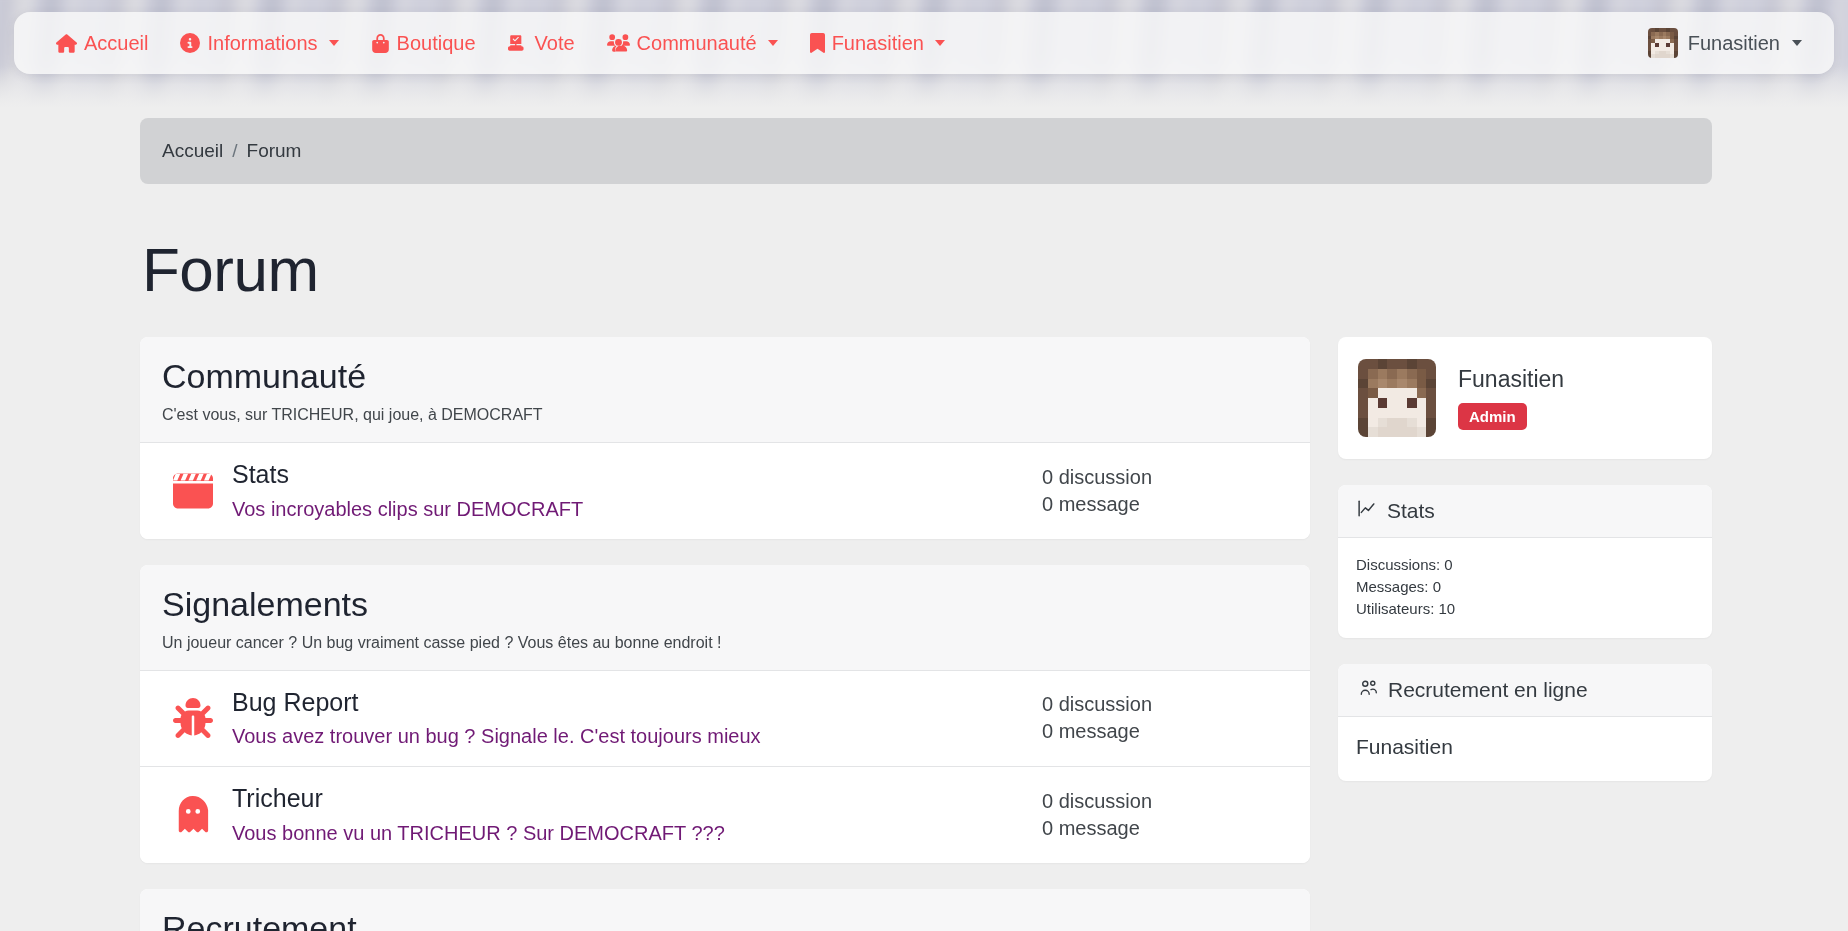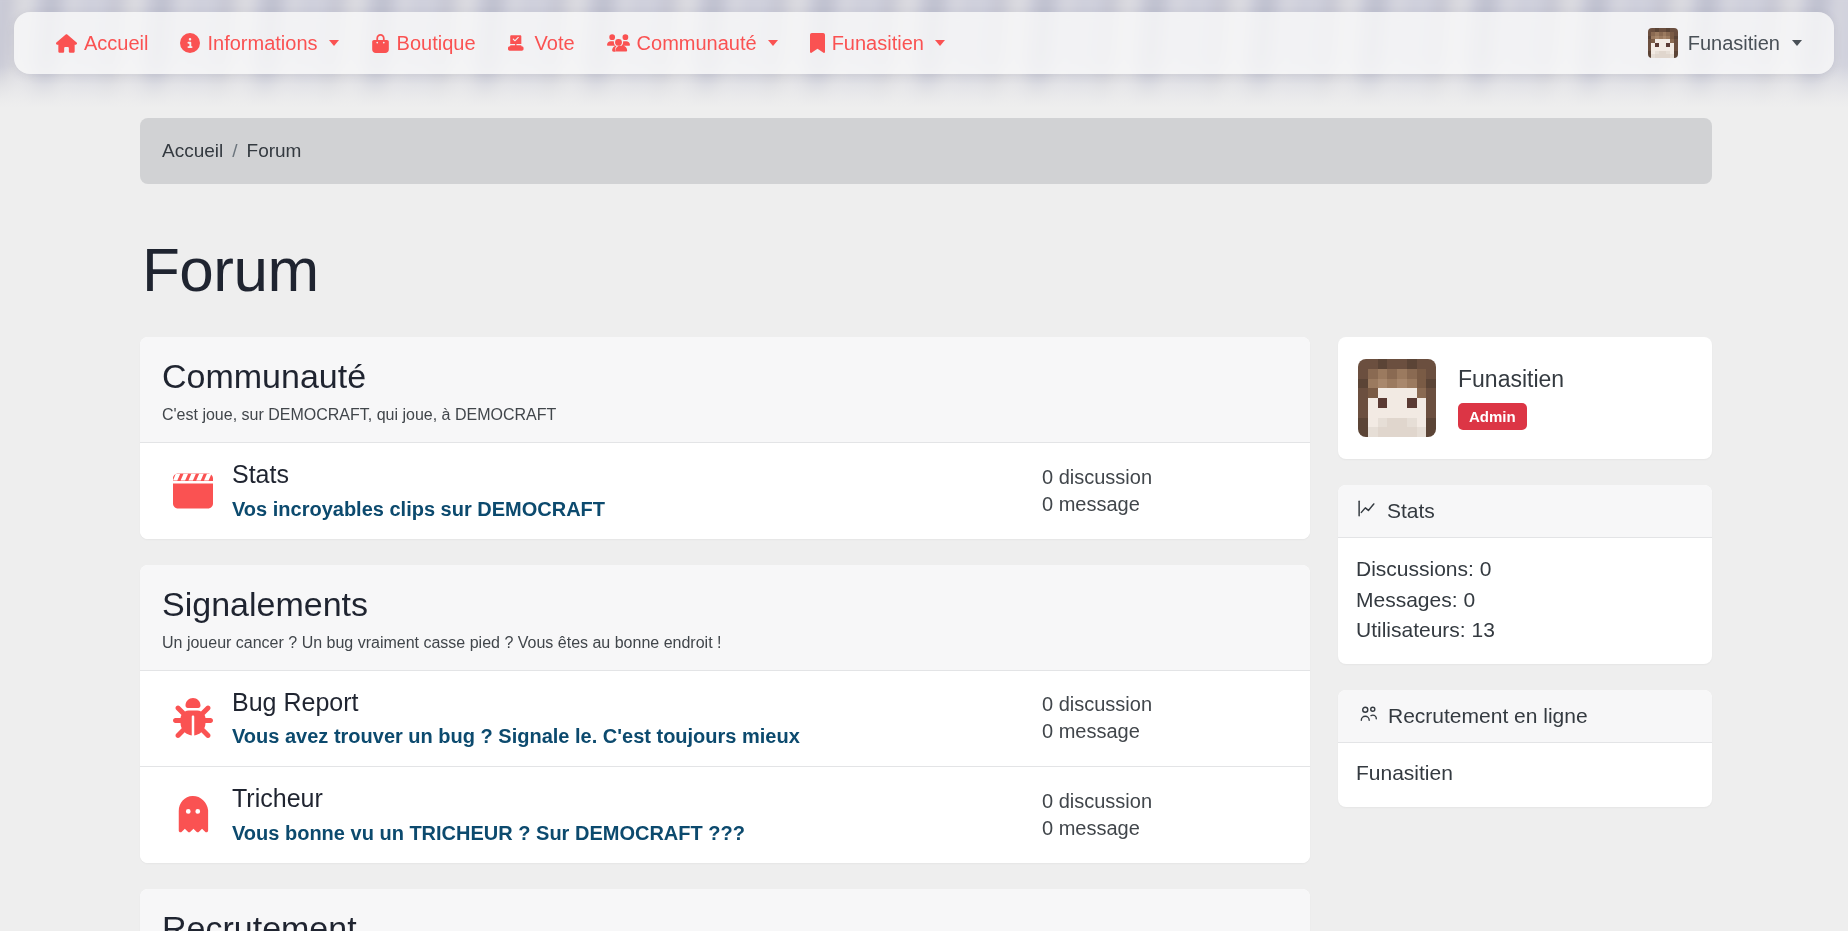--- a/index.html
+++ b/index.html
@@ -184,22 +184,21 @@
   }
   .forum-body { flex: 1 1 auto; padding-left: 8px; }
   .forum-name {
     font-size: 25px;
     color: #1f2430;
     margin-bottom: 9px;
     line-height: 1.1;
   }
   .forum-desc {
     font-size: 20px;
-    color: #0c4a6e;
-    font-weight: bold;
+    color: #701a75;
   }
   .forum-stats {
     flex: 0 0 250px;
     text-align: left;
     font-size: 20px;
     color: #41464b;
     line-height: 1.35;
     padding-left: 4px;
   }
 
@@ -242,21 +241,21 @@
     padding: 14px 18px;
     font-size: 21px;
     color: #343a40;
     display: flex;
     align-items: flex-start;
     gap: 9px;
     border-bottom: 1px solid #e3e4e6;
   }
   .side-body { padding: 16px 18px 18px 18px; }
   .stat-line {
-    font-size: 21px;
+    font-size: 15px;
     color: #343a40;
     line-height: 1.46;
   }
   .online-user {
     font-size: 21px;
     color: #343a40;
     padding: 2px 0 4px 0;
     cursor: pointer;
   }
 
@@ -423,21 +422,21 @@
 
   <h1 class="page-title">Forum</h1>
 
   <div class="layout">
 
     <div class="col-main">
 
       <div class="cat-card">
         <div class="cat-head">
           <div class="cat-title">Communauté</div>
-          <div class="cat-desc">C'est joue, sur DEMOCRAFT, qui joue, à DEMOCRAFT</div>
+          <div class="cat-desc">C'est vous, sur TRICHEUR, qui joue, à DEMOCRAFT</div>
         </div>
         <div class="forum-row">
           <div class="forum-icon">
             <svg width="40" height="40" viewBox="0 0 512 512" fill="#fa5252">
               <path d="M0 96C0 60.7 28.7 32 64 32H448c35.3 0 64 28.7 64 64v32H0V96zm0 64H512V416c0 35.3-28.7 64-64 64H64c-35.3 0-64-28.7-64-64V160z"></path>
               <path d="M35 34 L93 34 L55 120 L0 120 Z M135 34 L193 34 L155 120 L97 120 Z M235 34 L293 34 L255 120 L197 120 Z M335 34 L393 34 L355 120 L297 120 Z M435 34 L493 34 L455 120 L397 120 Z" fill="#ffffff"></path>
             </svg>
           </div>
           <div class="forum-body">
             <div class="forum-name">Stats</div>
@@ -583,21 +582,21 @@
             <svg width="22" height="18" viewBox="0 0 512 512" fill="none" stroke="#343a40" stroke-width="42" stroke-linecap="round" stroke-linejoin="round">
               <path d="M32 32V448"></path>
               <path d="M96 352 L208 224 L296 296 L448 112"></path>
             </svg>
           </span>
           <span>Stats</span>
         </div>
         <div class="side-body">
           <div class="stat-line">Discussions: 0</div>
           <div class="stat-line">Messages: 0</div>
-          <div class="stat-line">Utilisateurs: 13</div>
+          <div class="stat-line">Utilisateurs: 10</div>
         </div>
       </div>
 
       <div class="side-card">
         <div class="side-head">
           <span>
             <svg width="23" height="18" viewBox="0 0 640 512" fill="none" stroke="#343a40" stroke-width="40" stroke-linecap="round" stroke-linejoin="round">
               <circle cx="256" cy="136" r="72"></circle>
               <path d="M144 432c0-61.9 50.1-112 112-112h0c61.9 0 112 50.1 112 112"></path>
               <circle cx="470" cy="120" r="58"></circle>

